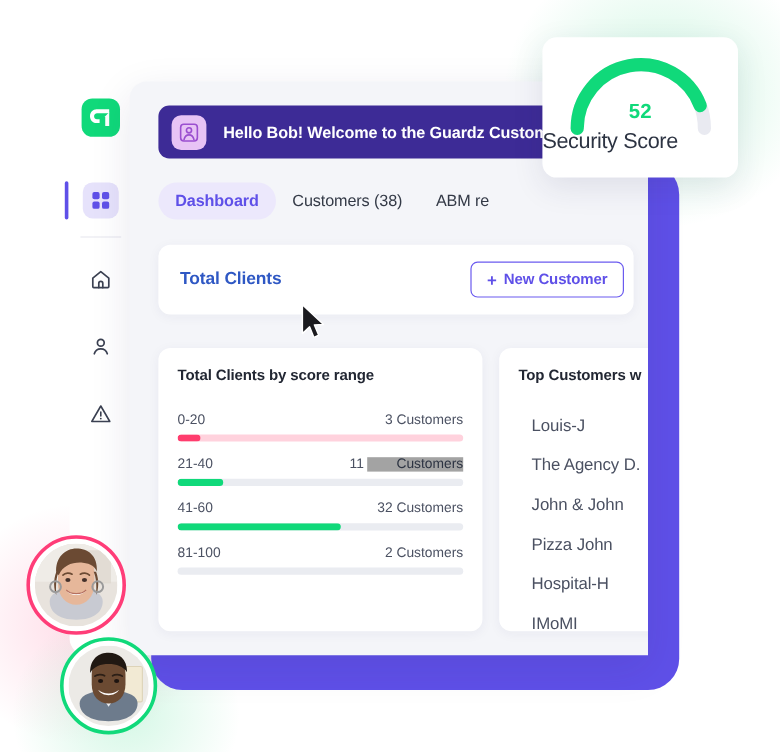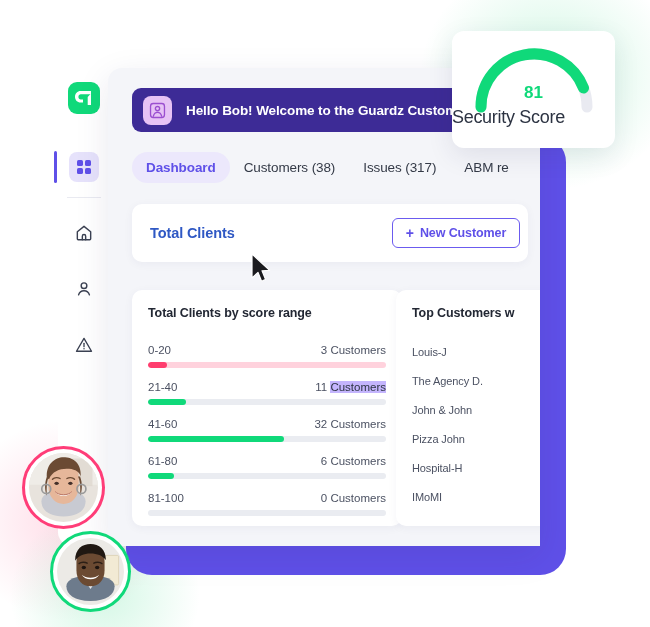--- a/index.html
+++ b/index.html
@@ -220,51 +220,53 @@
     justify-content: space-between;
     align-items: baseline;
     font-size: 11.5px;
     color: #4c5costs;
     color: #4b5162;
     margin-bottom: 6px;
   }
   .bar-range { color: #4b5162; }
   .bar-count { color: #4b5162; }
   .bar-count .sel {
-    background: #c4b5fd;
+    background: #a3a3a3;
     color: #2c3342;
+    padding-left: 24px;
   }
   .bar-track {
     width: 100%;
     height: 6px;
     border-radius: 4px;
     background: #eaecf1;
     overflow: hidden;
   }
   .bar-track.pinktrack { background: #ffd2dd; }
   .bar-fill {
     height: 6px;
     border-radius: 4px;
   }
 
   .top-customers-card {
     position: absolute;
-    left: 288px; top: 222px;
+    left: 308px; top: 222px;
     width: 170px; height: 236px;
     padding: 16px 0 0 16px;
     box-sizing: border-box;
     overflow: hidden;
   }
   .cust-list { margin-top: 26px; }
   .cust-item {
-    font-size: 11px;
+    font-size: 14px;
     color: #4b5162;
     margin-bottom: 17px;
     white-space: nowrap;
     letter-spacing: -0.1px;
+    margin-left: 11px;
   }
 
   
   .security-widget {
     position: absolute;
     left: 452px; top: 31px;
     width: 163px; height: 117px;
     background: #ffffff;
     border-radius: 12px;
     box-shadow: 0 8px 26px rgba(40, 35, 90, 0.10);
@@ -401,21 +403,20 @@
         <circle cx="12" cy="9.6" r="2.7"></circle>
         <path d="M6.8 19.2 C7.6 15.9 9.6 14.4 12 14.4 C14.4 14.4 16.4 15.9 17.2 19.2"></path>
       </svg>
     </div>
     <div class="banner-text">Hello Bob! Welcome to the Guardz Customers Portal</div>
   </div>
 
   <div class="tabs">
     <div class="tab active">Dashboard</div>
     <div class="tab">Customers (38)</div>
-    <div class="tab">Issues (317)</div>
     <div class="tab">ABM re</div>
   </div>
 
   <div class="card clients-header">
     <div class="clients-title">Total Clients</div>
     <div class="new-customer-btn">
       <span class="plus-glyph">+</span>
       <span>New Customer</span>
     </div>
   </div>
@@ -447,34 +448,25 @@
       <div class="bar-row">
         <div class="bar-labels">
           <span class="bar-range">41-60</span>
           <span class="bar-count">32 Customers</span>
         </div>
         <div class="bar-track" style="background: rgb(234, 236, 241);">
           <div class="bar-fill" style="width: 57%; background: rgb(16, 217, 122);"></div>
         </div>
       </div>
 
-      <div class="bar-row">
-        <div class="bar-labels">
-          <span class="bar-range">61-80</span>
-          <span class="bar-count">6 Customers</span>
-        </div>
-        <div class="bar-track" style="background: rgb(234, 236, 241);">
-          <div class="bar-fill" style="width: 11%; background: rgb(16, 217, 122);"></div>
-        </div>
-      </div>
 
       <div class="bar-row">
         <div class="bar-labels">
           <span class="bar-range">81-100</span>
-          <span class="bar-count">0 Customers</span>
+          <span class="bar-count">2 Customers</span>
         </div>
         <div class="bar-track" style="background: rgb(234, 236, 241);">
           <div class="bar-fill" style="width: 0%; background: rgb(234, 236, 241);"></div>
         </div>
       </div>
 
     </div>
   </div>
 
   <div class="card top-customers-card">
@@ -489,21 +481,21 @@
     </div>
   </div>
 
 </div>
 
 <div class="security-widget">
   <svg class="gauge" width="128" height="70" viewBox="0 0 128 70">
     <path d="M11 64 A53 53 0 0 1 117 64" fill="none" stroke="#e9eaf1" stroke-width="11" stroke-linecap="round"></path>
     <path d="M11 64 A53 53 0 0 1 113.5 45" fill="none" stroke="#10d97a" stroke-width="11" stroke-linecap="round"></path>
   </svg>
-  <div class="gauge-value">81</div>
+  <div class="gauge-value">52</div>
   <div class="gauge-label">Security Score</div>
 </div>
 
 <div class="avatar avatar-top">
   <div class="avatar-photo">
     <svg viewBox="0 0 100 100" preserveAspectRatio="xMidYMid slice">
       <rect width="100" height="100" fill="#e8e3dd"></rect>
       <rect x="0" y="0" width="100" height="46" fill="#efece7"></rect>
       <rect x="62" y="8" width="30" height="40" fill="#ddd6cc" opacity="0.7"></rect>
       <path d="M50 92 C28 92 18 82 18 70 C18 60 30 54 50 54 C70 54 82 60 82 70 C82 82 72 92 50 92 Z" fill="#c8cad2"></path>

